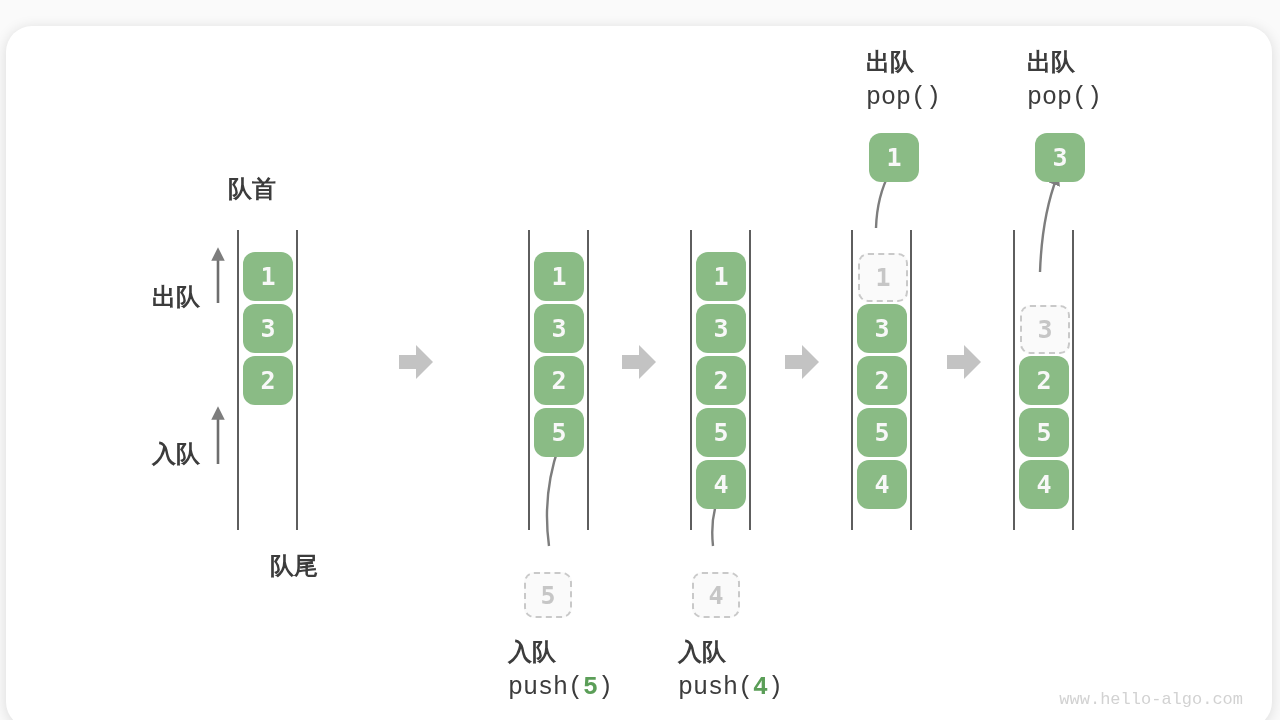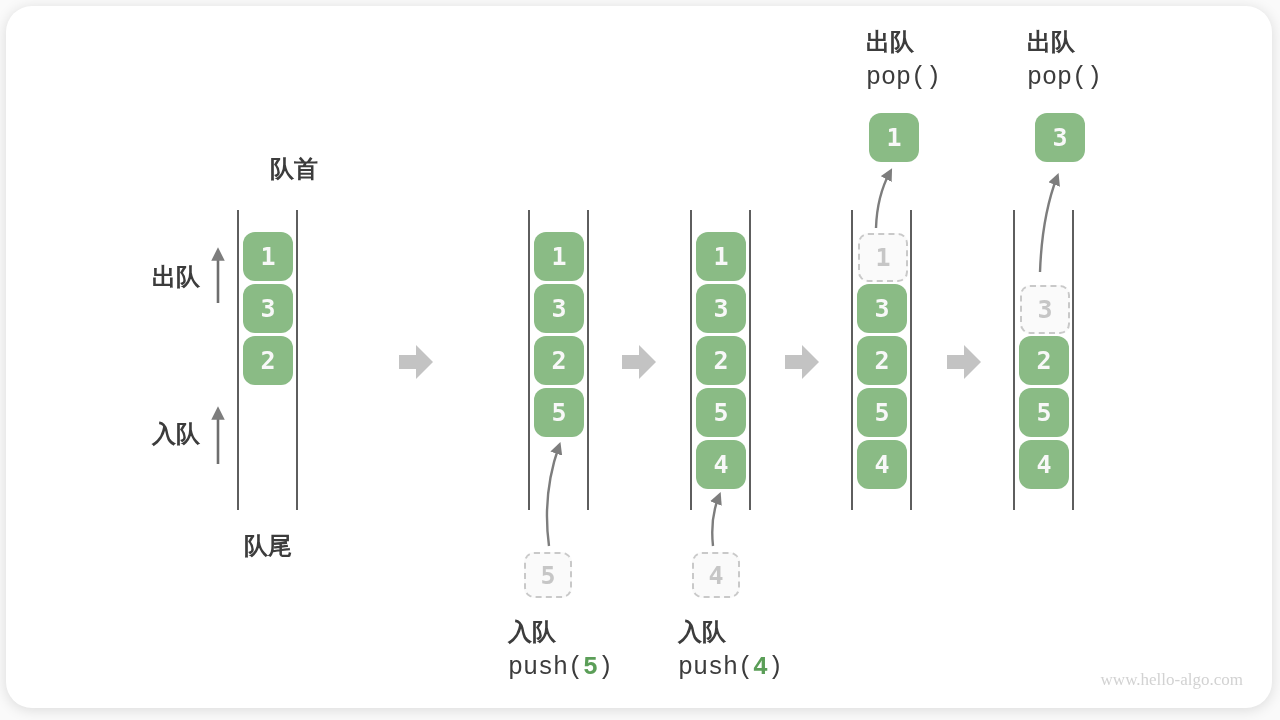--- a/index.html
+++ b/index.html
@@ -1,40 +1,40 @@
 <!DOCTYPE html>
 <html><head>
 <meta charset="utf-8">
 <style>
   html,body{margin:0;padding:0;background:#fafafa;width:1280px;height:720px;overflow:hidden;}
   #stage{position:relative;width:1280px;height:720px;font-family:"Liberation Sans",sans-serif;}
   #card{position:absolute;left:6px;top:6px;width:1266px;height:702px;background:#ffffff;
         border-radius:26px;box-shadow:0 2px 14px rgba(0,0,0,0.13);}
-  .abs{position:absolute;}
+  .abs{position:absolute;margin-top:20px;}
   
   #title-box{left:169px;top:44px;width:193px;height:59px;background:#e5e5e5;border-radius:7px;
              display:flex;align-items:center;justify-content:center;gap:11px;}
   #title-zh{font-size:29px;font-weight:700;color:#3a3a3a;}
   #title-en{font-family:"DejaVu Sans Mono",monospace;font-size:26px;color:#3a3a3a;}
   
   .cjk{font-weight:700;color:#3c3c3c;font-size:24px;line-height:1.15;}
   .op-label{line-height:1;}
   .op-label .l1{font-size:24px;font-weight:700;color:#3c3c3c;}
   .op-label .l2{font-family:Liberation Mono, monospace;font-size:25px;color:#3c3c3c;margin-top:11px;}
   .arg-green{color:#5b9e58;font-weight:700;}
   
   .wall{width:2px;height:300px;top:210px;background:#5e5e5e;}
   
   .cell{width:50px;height:49px;border-radius:12px;background:#8abb85;color:#f8f8f8;
         font-family:"DejaVu Sans Mono",monospace;font-size:25px;font-weight:600;
         display:flex;align-items:center;justify-content:center;}
   .ghost{width:46px;height:45px;background:#fafafa;border:2px dashed #c9c9c9;border-radius:10px;
          color:#c6c6c6;box-sizing:content-box;}
   .ghost.sm{width:44px;height:42px;}
-  #watermark{right:37px;top:670px;font-size:17px;color:#d2d2d2;font-family:Liberation Serif, serif;}
+  #watermark{right:37px;top:670px;font-size:17px;color:#d2d2d2;font-family:Liberation Mono, monospace;}
   svg{position:absolute;left:0;top:0;pointer-events:none;}
 </style>
 </head>
 <body>
 
 <div id="stage">
   <div id="card" class="abs"></div>
 
   <svg width="1280" height="720">
     <defs>
@@ -52,22 +52,22 @@
     <path d="M218,464 L218,411" stroke="#6e6e6e" stroke-width="2.6" fill="none" marker-end="url(#ah)"></path>
 
     <path d="M549,546 Q542,494 559,446" stroke="#7d7d7d" stroke-width="2.4" fill="none" marker-end="url(#ah)"></path>
     <path d="M713,546 Q710,518 719,496" stroke="#7d7d7d" stroke-width="2.4" fill="none" marker-end="url(#ah)"></path>
 
     <path d="M876,228 Q877,196 890,172" stroke="#7d7d7d" stroke-width="2.4" fill="none" marker-end="url(#ah)"></path>
     <path d="M1040,272 Q1042,216 1057,177" stroke="#7d7d7d" stroke-width="2.4" fill="none" marker-end="url(#ah)"></path>
   </svg>
 
 
-  <div class="abs cjk" style="left:218px;top:155px;width:100px;text-align:right;">队首</div>
-  <div class="abs cjk" style="left:218px;top:532px;width:100px;text-align:center;">队尾</div>
+  <div class="abs cjk" style="left:228px;top:155px;width:100px;text-align:left;">队首</div>
+  <div class="abs cjk" style="left:218px;top:532px;width:100px;text-align:right;">队尾</div>
 
   <div class="abs cjk" style="left:152px;top:263px;">出队</div>
   <div class="abs cjk" style="left:152px;top:420px;">入队</div>
 
   <div>
     <div class="abs wall" style="left:237px;"></div>
     <div class="abs wall" style="left:296px;"></div>
     <div class="abs cell" style="left:243px;top:232px;">1</div>
     <div class="abs cell" style="left:243px;top:284px;">3</div>
     <div class="abs cell" style="left:243px;top:336px;">2</div>

